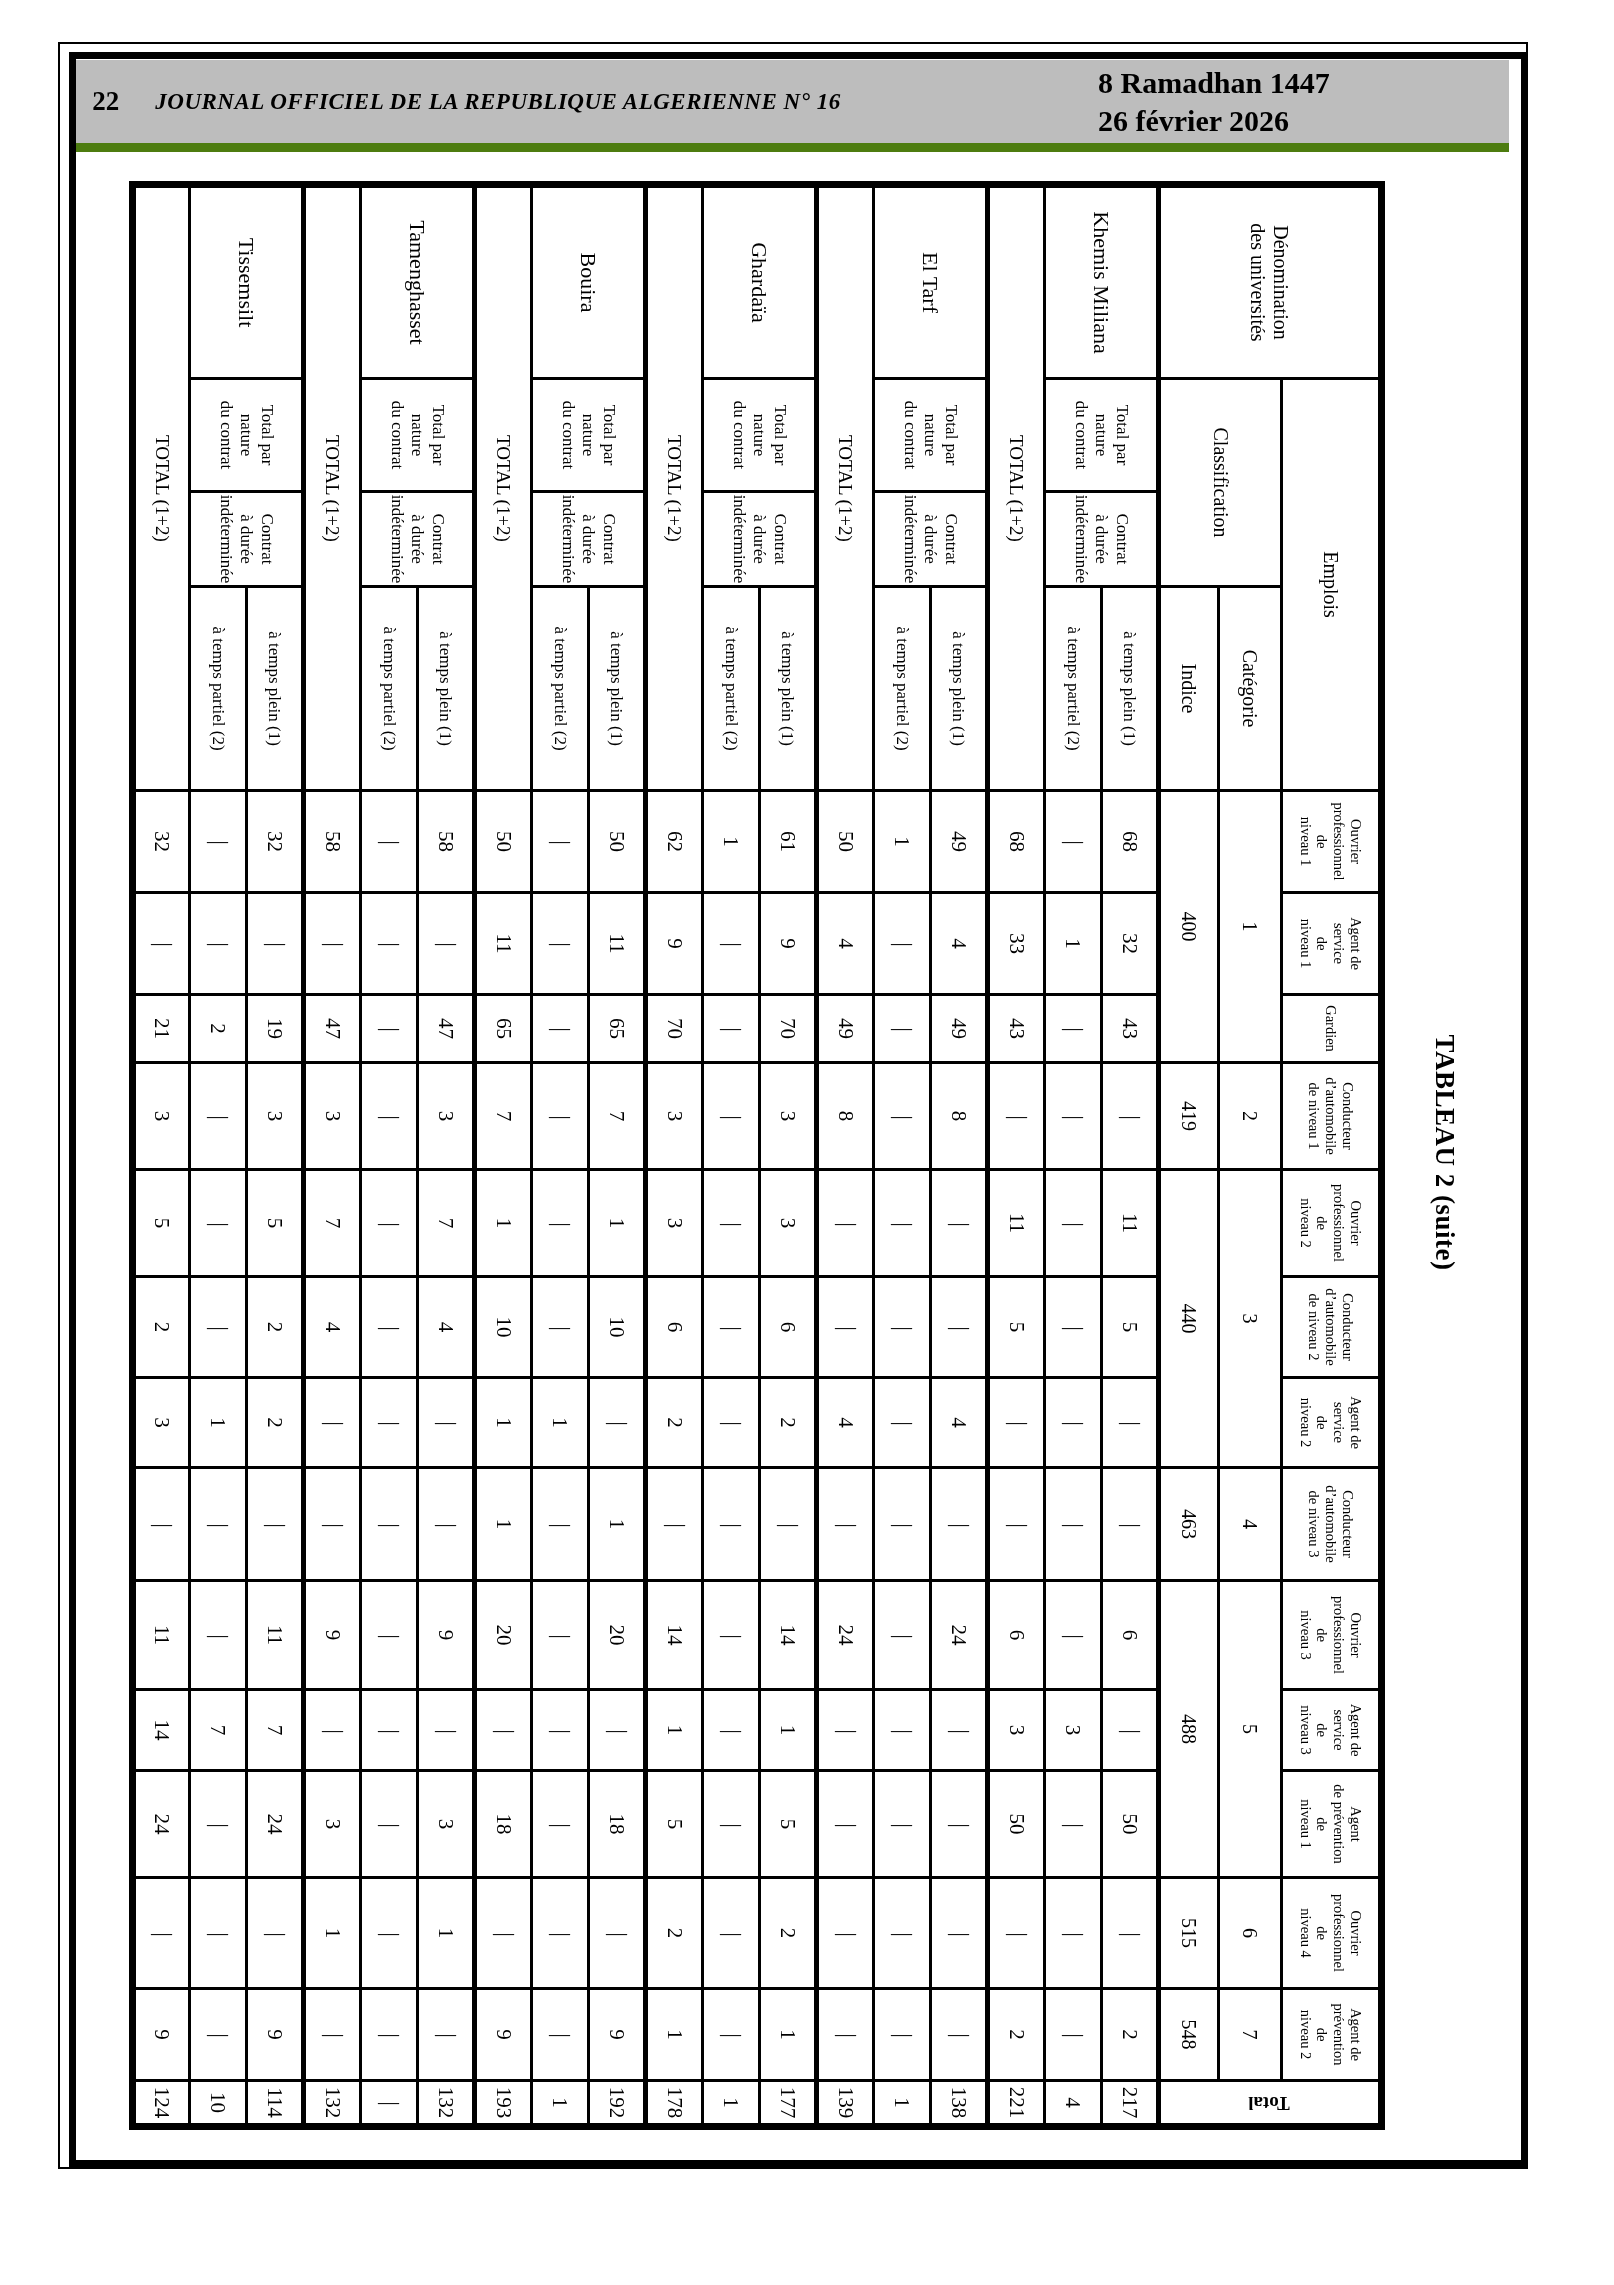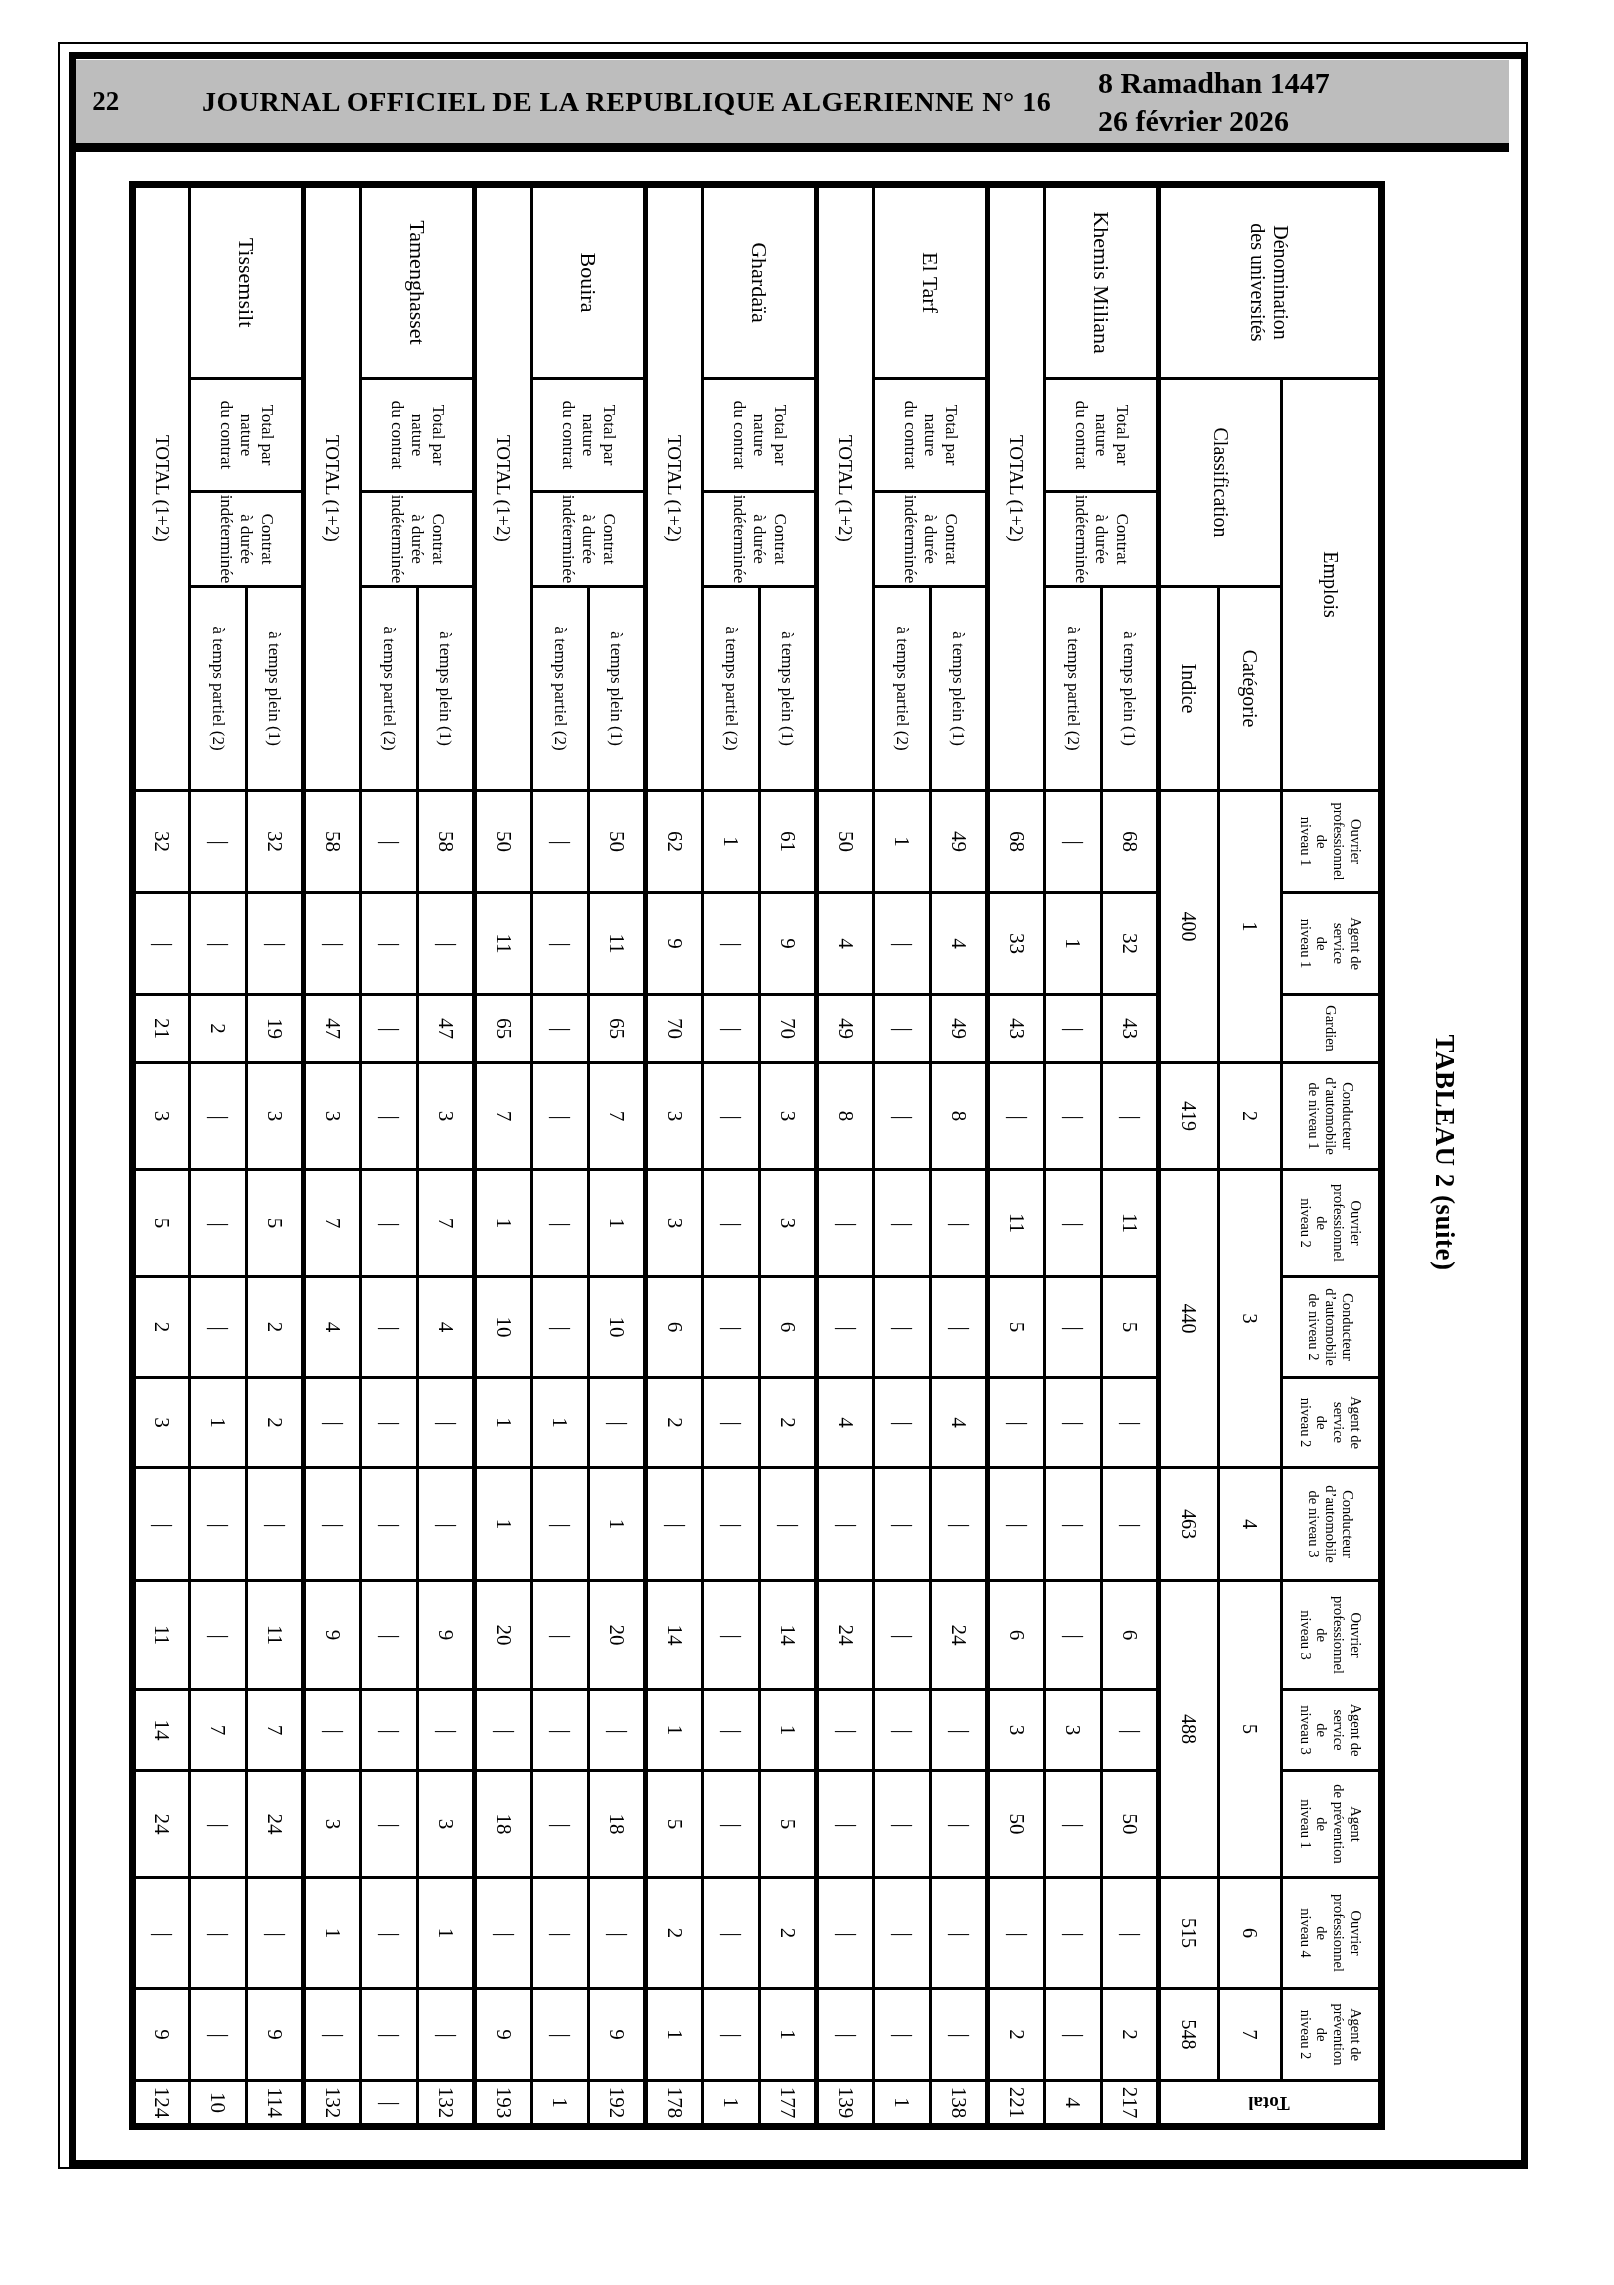--- a/index.html
+++ b/index.html
@@ -7,24 +7,24 @@
        font-family:"Liberation Serif","DejaVu Serif",serif;color:#000;}
 
   
   .frame-outer{position:absolute;left:58px;top:42px;width:1466px;height:2123px;
                border:2.7px solid #000;}
   .frame-inner{position:absolute;left:69px;top:52px;width:1445px;height:2101px;
                border:7.2px solid #000;}
 
   
   .masthead{position:absolute;left:76px;top:60px;width:1433px;height:83px;
-            background:#bdbdbd;border-bottom:9px solid #000000;
+            background:#bdbdbd;border-bottom:9px solid #4d7c0f;
             display:flex;align-items:center;}
   .mh-pagenum{width:63px;padding-left:16.3px;font-weight:bold;font-size:27px;}
-  .mh-title{flex:1;text-align:center;font-weight:bold;font-size:28px;letter-spacing:0.5px;}
+  .mh-title{flex:1;font-weight:bold;font-size:23px;letter-spacing:0.5px;font-style:italic;}
   .mh-dates{width:389px;text-align:left;padding-right:22px;font-weight:bold;
             font-size:30px;line-height:38px;}
 
   
   .rot-wrap{position:absolute;left:136px;top:181px;width:1943px;height:1369px;
             transform:translateX(1369px) rotate(90deg);transform-origin:0 0;}
   .t-title{height:120px;display:flex;align-items:center;justify-content:center;
            font-weight:bold;font-size:27px;letter-spacing:0.5px;}
   table.grid{border-collapse:collapse;table-layout:fixed;width:1943px;
              border:7.2px solid #000;}

